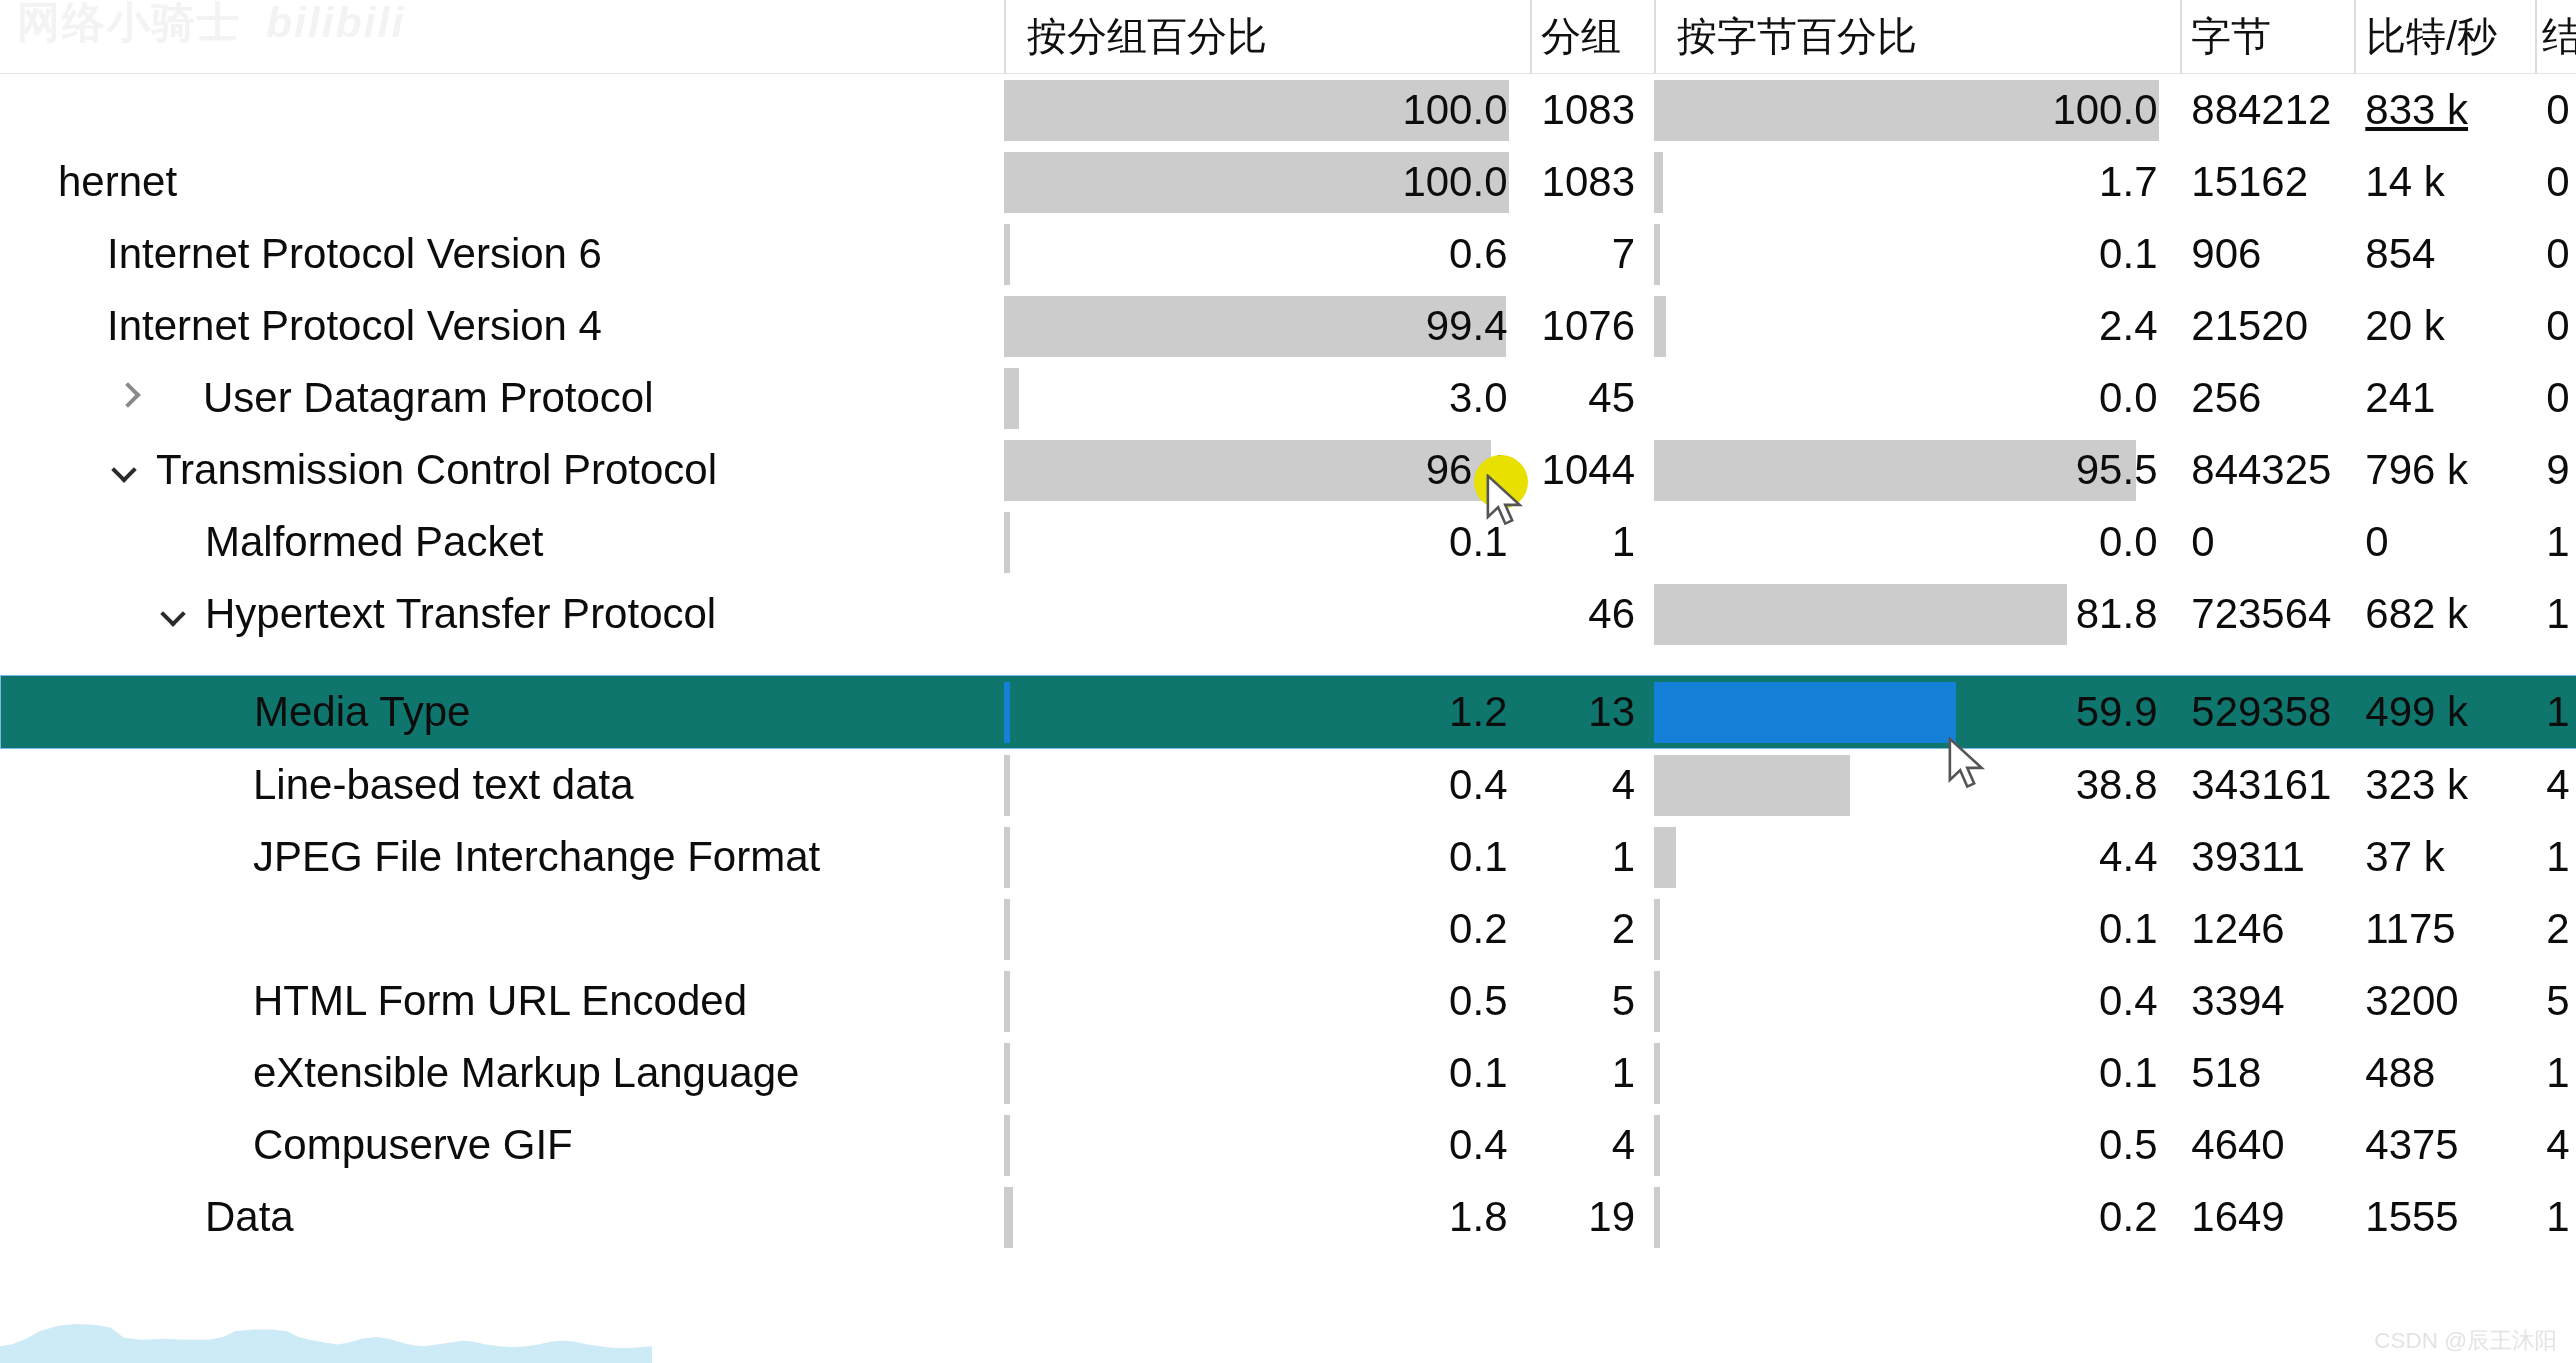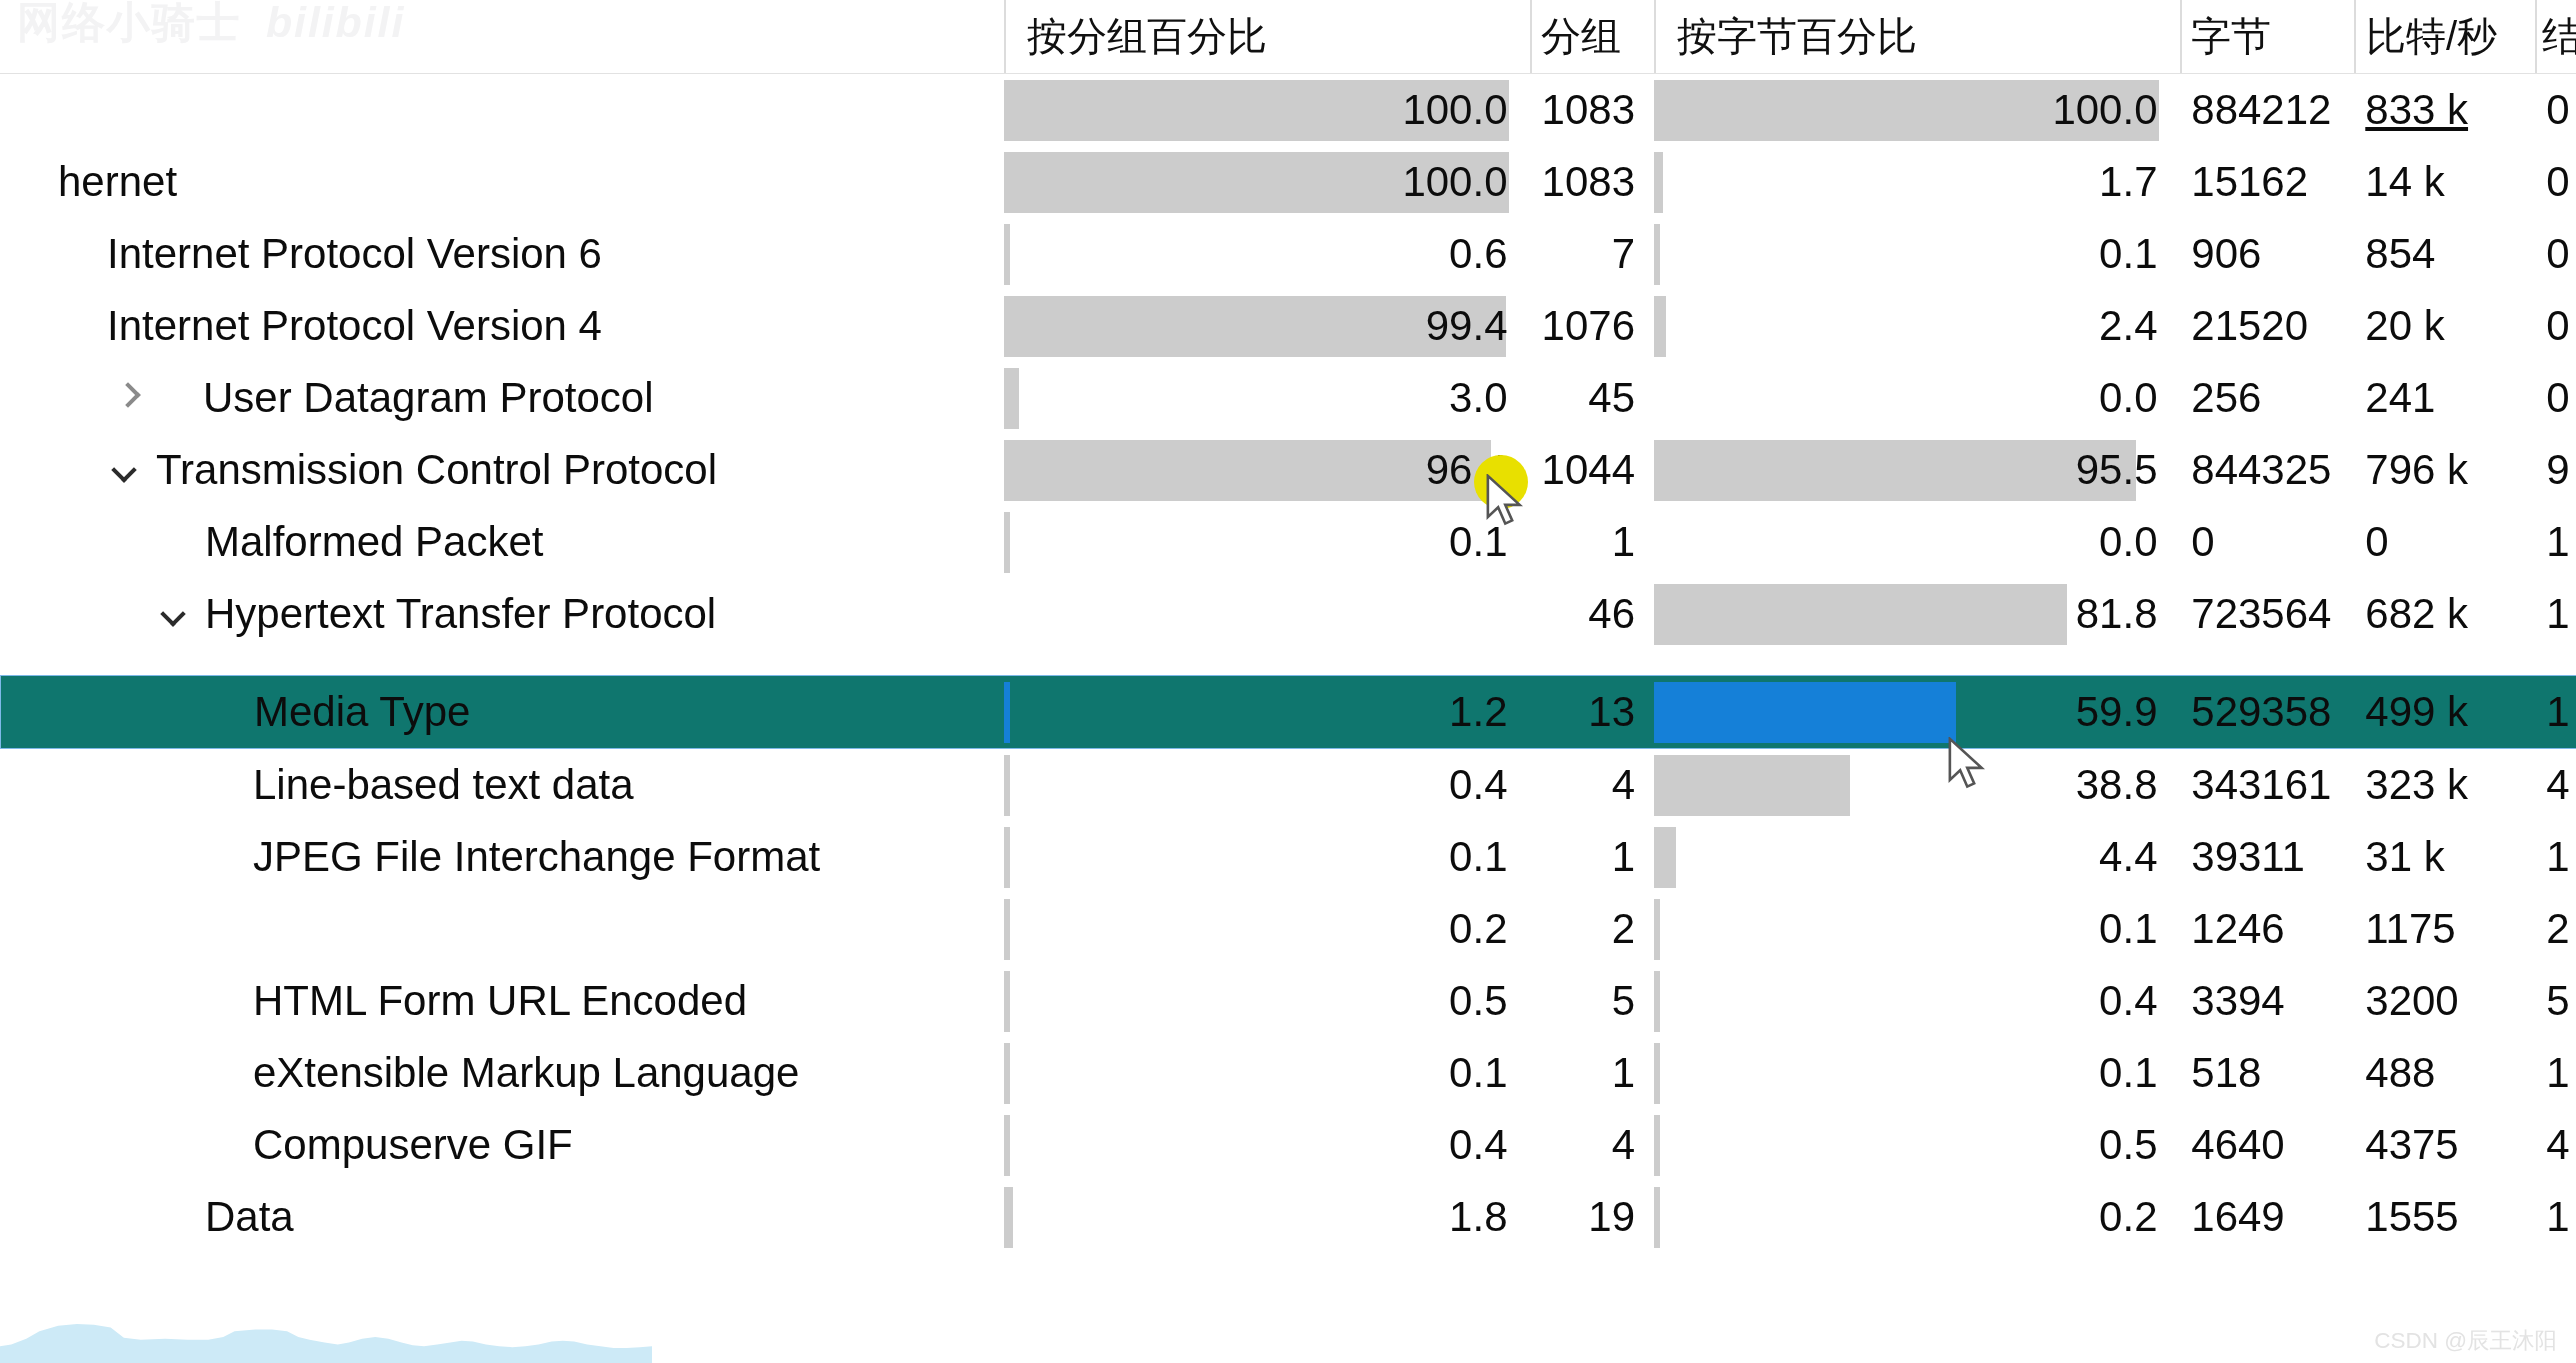--- a/index.html
+++ b/index.html
@@ -339,21 +339,21 @@
       <div class="cell-bar" style="left: 1004px; width: 526px;">
         <div class="barfill" style="width: 5.6px;"></div>
         <span class="val">0.1</span>
       </div>
       <div class="cell-bar" style="left: 1654px; width: 526px;">
         <div class="barfill" style="width: 22px;"></div>
         <span class="val">4.4</span>
       </div>
       <div class="cell-num" style="left: 1530px; width: 122px; justify-content: flex-end; padding-right: 17px;">1</div>
       <div class="cell-num" style="left: 2180px; width: 169px; padding-left: 11.3px;">39311</div>
-      <div class="cell-num" style="left: 2354px; width: 160px; padding-left: 11.3px;">31 k</div>
+      <div class="cell-num" style="left: 2354px; width: 160px; padding-left: 11.3px;">37 k</div>
       <div class="cell-num" style="left: 2535px; width: 41px; padding-left: 11.3px;">1</div>
     </div>
     <div class="row">
       <div class="cell-name" style="padding-left: 208px;">
         <span class="chev none"></span>
       </div>
       <div class="cell-bar" style="left: 1004px; width: 526px;">
         <div class="barfill" style="width: 5.6px;"></div>
         <span class="val">0.2</span>
       </div>

